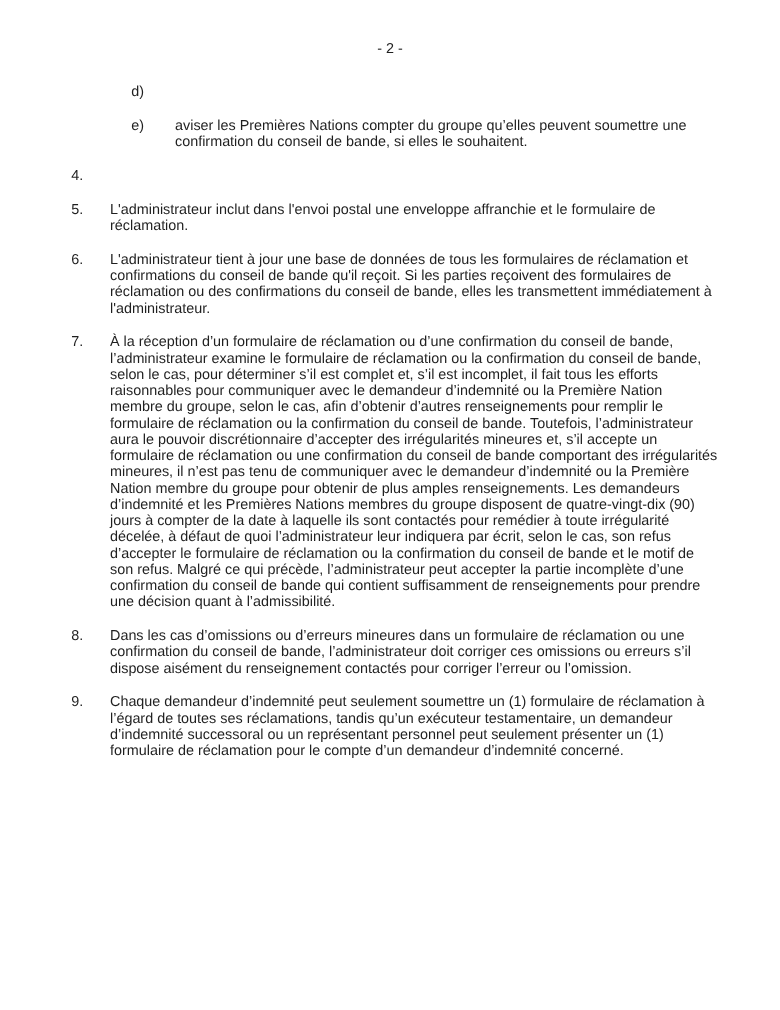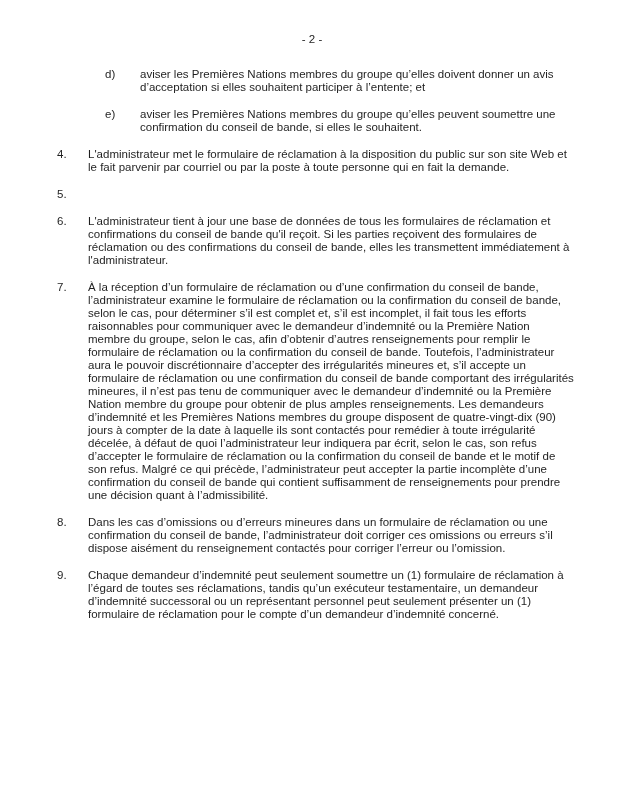--- a/index.html
+++ b/index.html
@@ -58,35 +58,34 @@
 </style>
 </head>
 <body>
 
 <div class="page">
 
   <div class="page-number">- 2 -</div>
 
   <div class="para sub">
     <span class="marker">d)</span>
-    <span class="body">aviser les Premières Nations membres du groupe qu’elles doivent donner un avis d’acceptation si elles souhaitent participer à l’entente; et</span>
   </div>
 
   <div class="para sub">
     <span class="marker">e)</span>
-    <span class="body">aviser les Premières Nations membres du groupe qu’elles peuvent soumettre une confirmation du conseil de bande, si elles le souhaitent.</span>
+    <span class="body">aviser les Premières Nations compter du groupe qu’elles peuvent soumettre une confirmation du conseil de bande, si elles le souhaitent.</span>
   </div>
 
   <div class="para main">
     <span class="marker">4.</span>
-    <span class="body">L'administrateur met le formulaire de réclamation à la disposition du public sur son site Web et le fait parvenir par courriel ou par la poste à toute personne qui en fait la demande.</span>
   </div>
 
   <div class="para main">
     <span class="marker">5.</span>
+    <span class="body">L'administrateur inclut dans l'envoi postal une enveloppe affranchie et le formulaire de réclamation.</span>
   </div>
 
   <div class="para main">
     <span class="marker">6.</span>
     <span class="body">L'administrateur tient à jour une base de données de tous les formulaires de réclamation et confirmations du conseil de bande qu'il reçoit. Si les parties reçoivent des formulaires de réclamation ou des confirmations du conseil de bande, elles les transmettent immédiatement à l'administrateur.</span>
   </div>
 
   <div class="para main">
     <span class="marker">7.</span>
     <span class="body">À la réception d’un formulaire de réclamation ou d’une confirmation du conseil de bande, l’administrateur examine le formulaire de réclamation ou la confirmation du conseil de bande, selon le cas, pour déterminer s’il est complet et, s’il est incomplet, il fait tous les efforts raisonnables pour communiquer avec le demandeur d’indemnité ou la Première Nation membre du groupe, selon le cas, afin d’obtenir d’autres renseignements pour remplir le formulaire de réclamation ou la confirmation du conseil de bande. Toutefois, l’administrateur aura le pouvoir discrétionnaire d’accepter des irrégularités mineures et, s’il accepte un formulaire de réclamation ou une confirmation du conseil de bande comportant des irrégularités mineures, il n’est pas tenu de communiquer avec le demandeur d’indemnité ou la Première Nation membre du groupe pour obtenir de plus amples renseignements. Les demandeurs d’indemnité et les Premières Nations membres du groupe disposent de quatre-vingt-dix (90) jours à compter de la date à laquelle ils sont contactés pour remédier à toute irrégularité décelée, à défaut de quoi l’administrateur leur indiquera par écrit, selon le cas, son refus d’accepter le formulaire de réclamation ou la confirmation du conseil de bande et le motif de son refus. Malgré ce qui précède, l’administrateur peut accepter la partie incomplète d’une confirmation du conseil de bande qui contient suffisamment de renseignements pour prendre une décision quant à l’admissibilité.</span>

